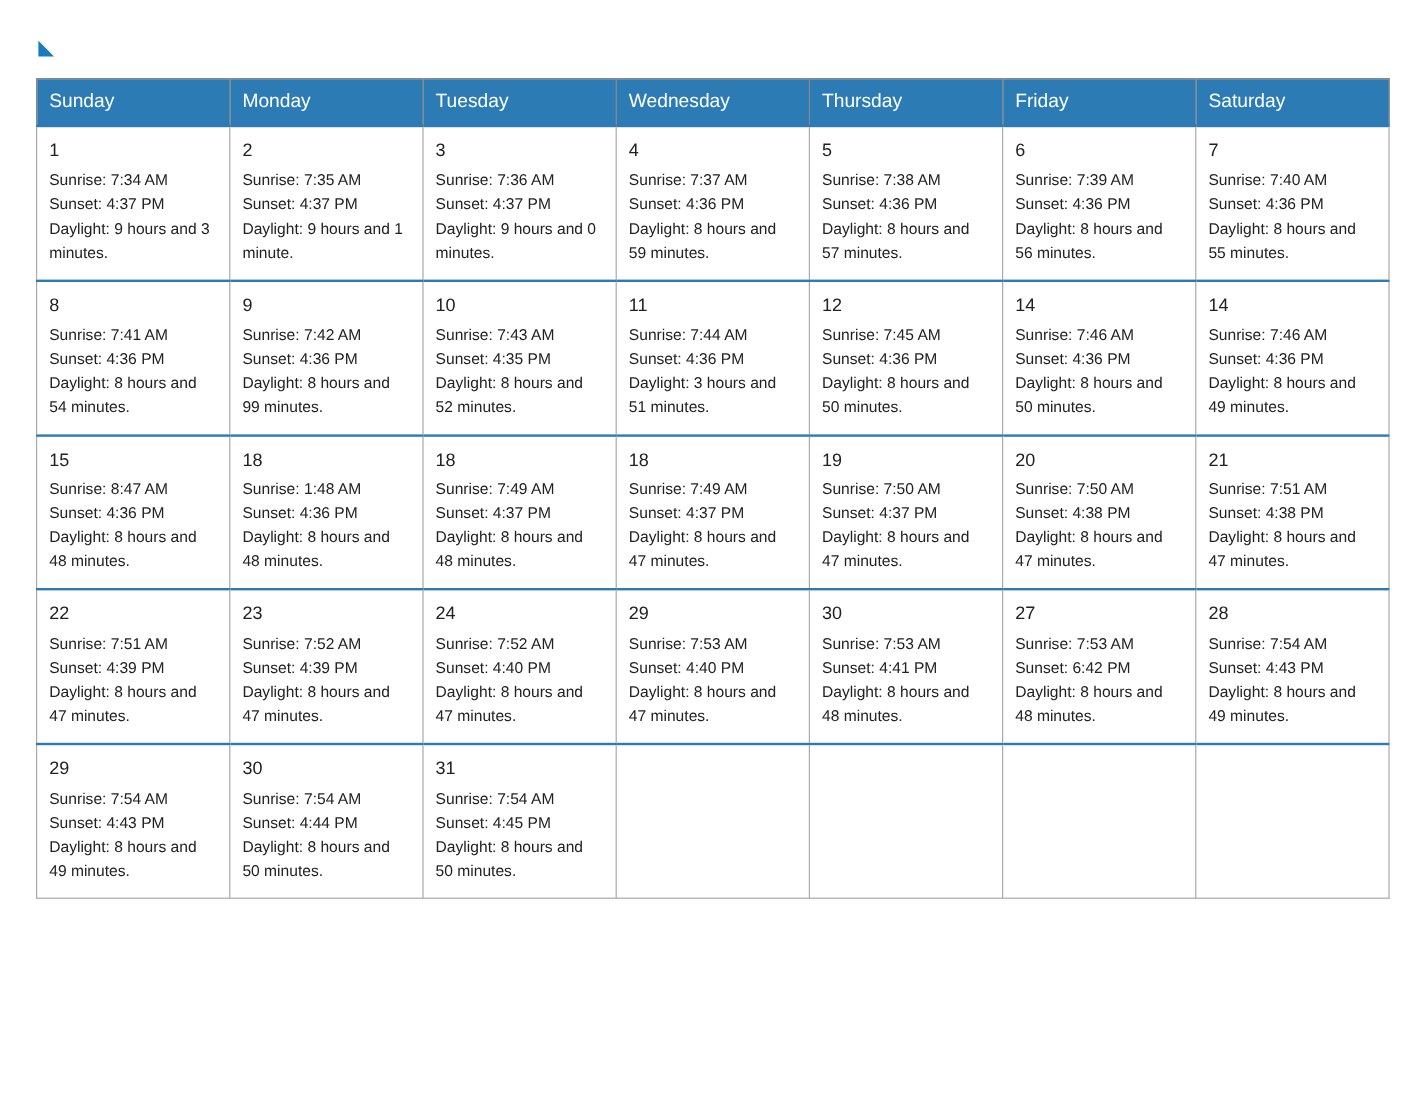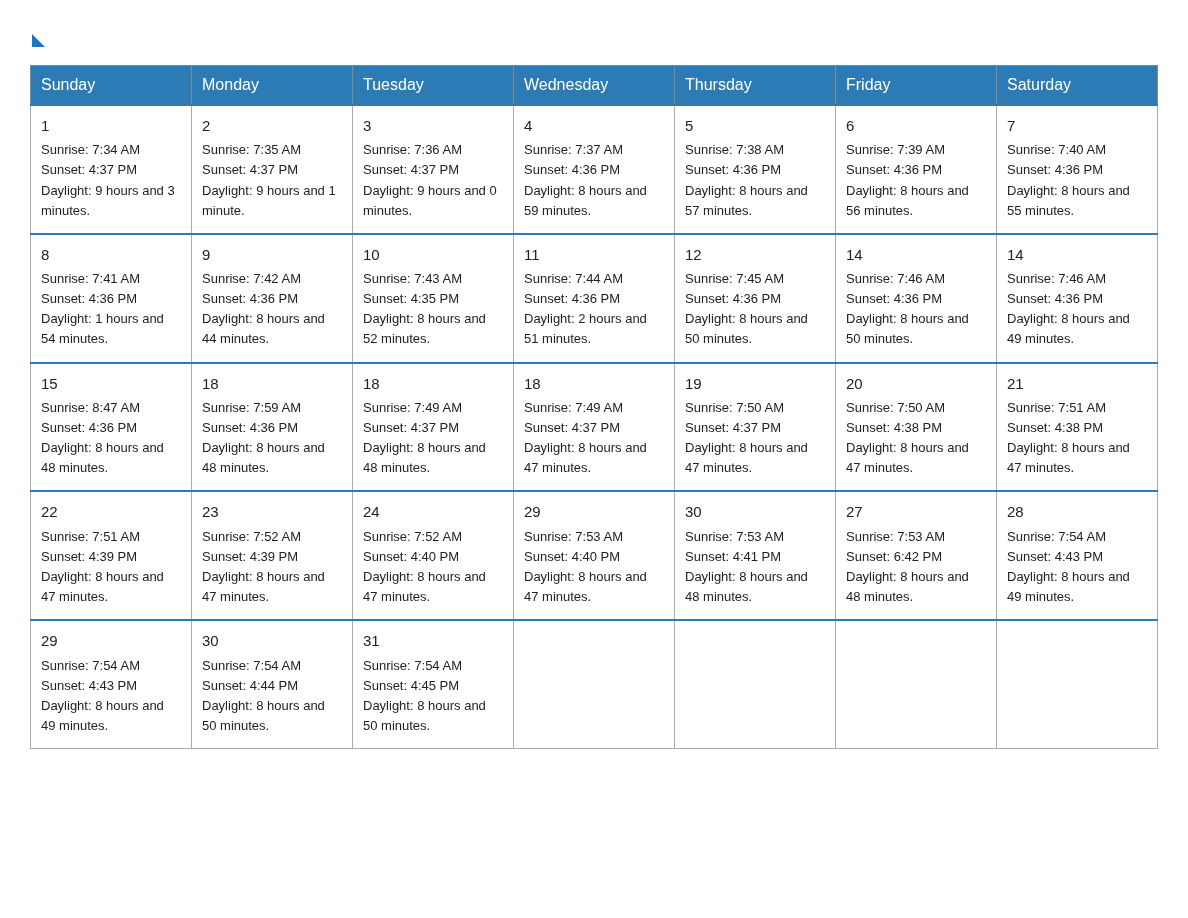--- a/index.html
+++ b/index.html
@@ -129,31 +129,31 @@
   <tr>
         <td><span class="day-number">1</span><span>Sunrise: 7:34 AM</span><br><span>Sunset: 4:37 PM</span><br><span>Daylight: 9 hours and 3 minutes.</span></td>
         <td><span class="day-number">2</span><span>Sunrise: 7:35 AM</span><br><span>Sunset: 4:37 PM</span><br><span>Daylight: 9 hours and 1 minute.</span></td>
         <td><span class="day-number">3</span><span>Sunrise: 7:36 AM</span><br><span>Sunset: 4:37 PM</span><br><span>Daylight: 9 hours and 0 minutes.</span></td>
         <td><span class="day-number">4</span><span>Sunrise: 7:37 AM</span><br><span>Sunset: 4:36 PM</span><br><span>Daylight: 8 hours and 59 minutes.</span></td>
         <td><span class="day-number">5</span><span>Sunrise: 7:38 AM</span><br><span>Sunset: 4:36 PM</span><br><span>Daylight: 8 hours and 57 minutes.</span></td>
         <td><span class="day-number">6</span><span>Sunrise: 7:39 AM</span><br><span>Sunset: 4:36 PM</span><br><span>Daylight: 8 hours and 56 minutes.</span></td>
         <td><span class="day-number">7</span><span>Sunrise: 7:40 AM</span><br><span>Sunset: 4:36 PM</span><br><span>Daylight: 8 hours and 55 minutes.</span></td>
       </tr>
       <tr>
-        <td><span class="day-number">8</span><span>Sunrise: 7:41 AM</span><br><span>Sunset: 4:36 PM</span><br><span>Daylight: 1 hours and 54 minutes.</span></td>
-        <td><span class="day-number">9</span><span>Sunrise: 7:42 AM</span><br><span>Sunset: 4:36 PM</span><br><span>Daylight: 8 hours and 44 minutes.</span></td>
+        <td><span class="day-number">8</span><span>Sunrise: 7:41 AM</span><br><span>Sunset: 4:36 PM</span><br><span>Daylight: 8 hours and 54 minutes.</span></td>
+        <td><span class="day-number">9</span><span>Sunrise: 7:42 AM</span><br><span>Sunset: 4:36 PM</span><br><span>Daylight: 8 hours and 99 minutes.</span></td>
         <td><span class="day-number">10</span><span>Sunrise: 7:43 AM</span><br><span>Sunset: 4:35 PM</span><br><span>Daylight: 8 hours and 52 minutes.</span></td>
-        <td><span class="day-number">11</span><span>Sunrise: 7:44 AM</span><br><span>Sunset: 4:36 PM</span><br><span>Daylight: 2 hours and 51 minutes.</span></td>
+        <td><span class="day-number">11</span><span>Sunrise: 7:44 AM</span><br><span>Sunset: 4:36 PM</span><br><span>Daylight: 3 hours and 51 minutes.</span></td>
         <td><span class="day-number">12</span><span>Sunrise: 7:45 AM</span><br><span>Sunset: 4:36 PM</span><br><span>Daylight: 8 hours and 50 minutes.</span></td>
         <td><span class="day-number">14</span><span>Sunrise: 7:46 AM</span><br><span>Sunset: 4:36 PM</span><br><span>Daylight: 8 hours and 50 minutes.</span></td>
         <td><span class="day-number">14</span><span>Sunrise: 7:46 AM</span><br><span>Sunset: 4:36 PM</span><br><span>Daylight: 8 hours and 49 minutes.</span></td>
       </tr>
       <tr>
         <td><span class="day-number">15</span><span>Sunrise: 8:47 AM</span><br><span>Sunset: 4:36 PM</span><br><span>Daylight: 8 hours and 48 minutes.</span></td>
-        <td><span class="day-number">18</span><span>Sunrise: 7:59 AM</span><br><span>Sunset: 4:36 PM</span><br><span>Daylight: 8 hours and 48 minutes.</span></td>
+        <td><span class="day-number">18</span><span>Sunrise: 1:48 AM</span><br><span>Sunset: 4:36 PM</span><br><span>Daylight: 8 hours and 48 minutes.</span></td>
         <td><span class="day-number">18</span><span>Sunrise: 7:49 AM</span><br><span>Sunset: 4:37 PM</span><br><span>Daylight: 8 hours and 48 minutes.</span></td>
         <td><span class="day-number">18</span><span>Sunrise: 7:49 AM</span><br><span>Sunset: 4:37 PM</span><br><span>Daylight: 8 hours and 47 minutes.</span></td>
         <td><span class="day-number">19</span><span>Sunrise: 7:50 AM</span><br><span>Sunset: 4:37 PM</span><br><span>Daylight: 8 hours and 47 minutes.</span></td>
         <td><span class="day-number">20</span><span>Sunrise: 7:50 AM</span><br><span>Sunset: 4:38 PM</span><br><span>Daylight: 8 hours and 47 minutes.</span></td>
         <td><span class="day-number">21</span><span>Sunrise: 7:51 AM</span><br><span>Sunset: 4:38 PM</span><br><span>Daylight: 8 hours and 47 minutes.</span></td>
       </tr>
       <tr>
         <td><span class="day-number">22</span><span>Sunrise: 7:51 AM</span><br><span>Sunset: 4:39 PM</span><br><span>Daylight: 8 hours and 47 minutes.</span></td>
         <td><span class="day-number">23</span><span>Sunrise: 7:52 AM</span><br><span>Sunset: 4:39 PM</span><br><span>Daylight: 8 hours and 47 minutes.</span></td>
         <td><span class="day-number">24</span><span>Sunrise: 7:52 AM</span><br><span>Sunset: 4:40 PM</span><br><span>Daylight: 8 hours and 47 minutes.</span></td>

